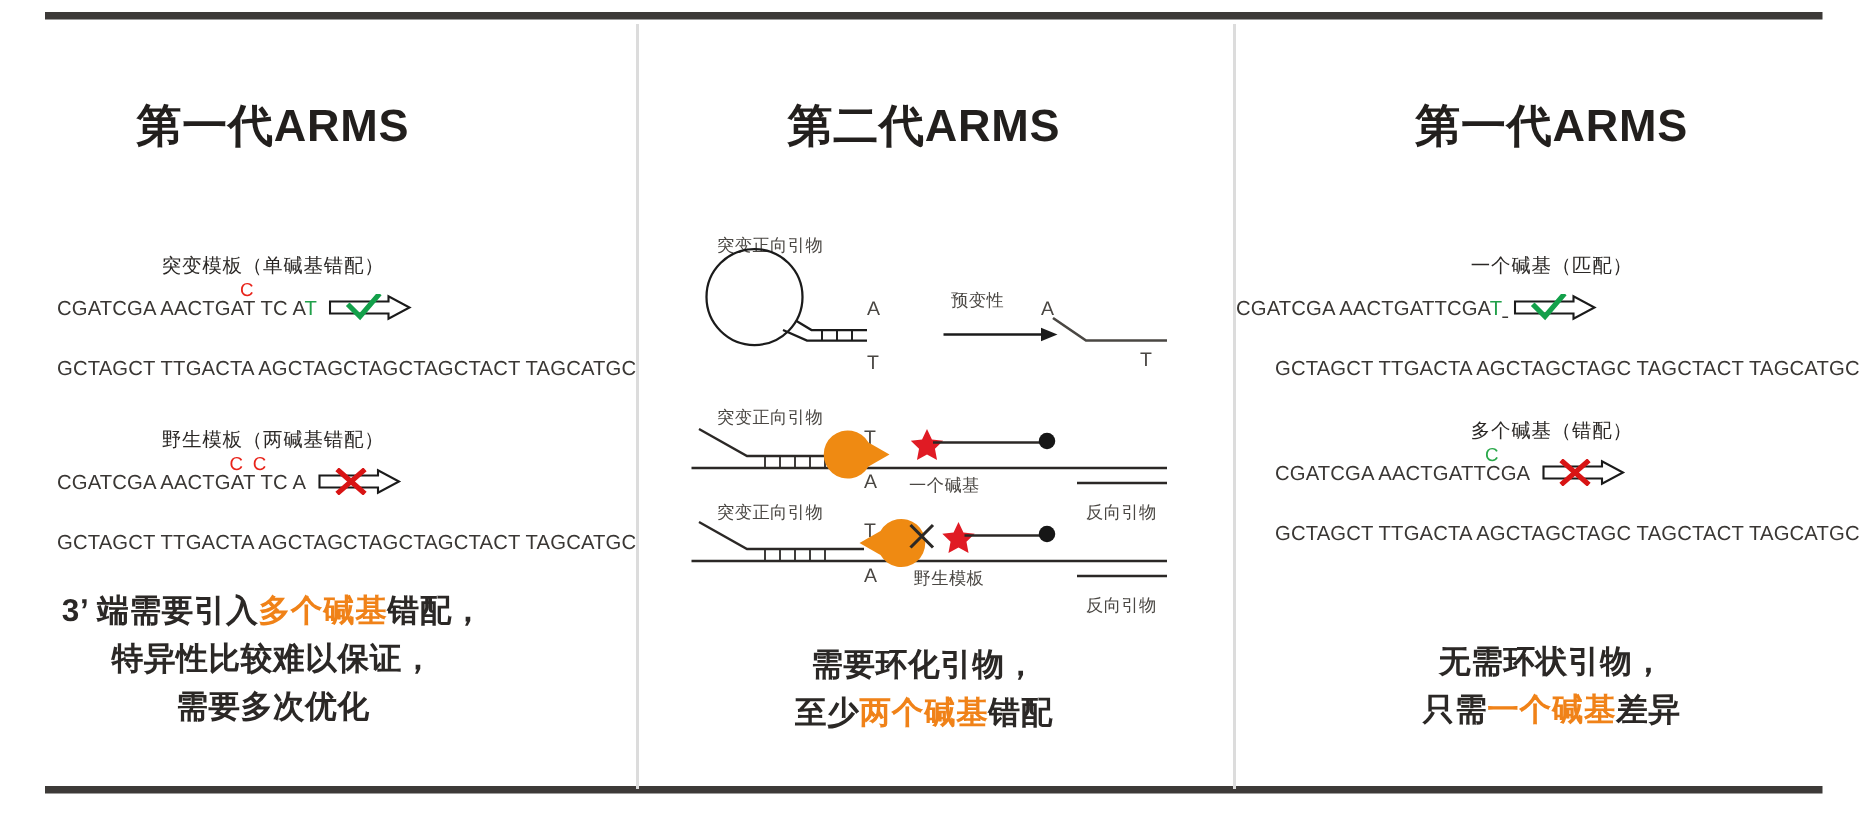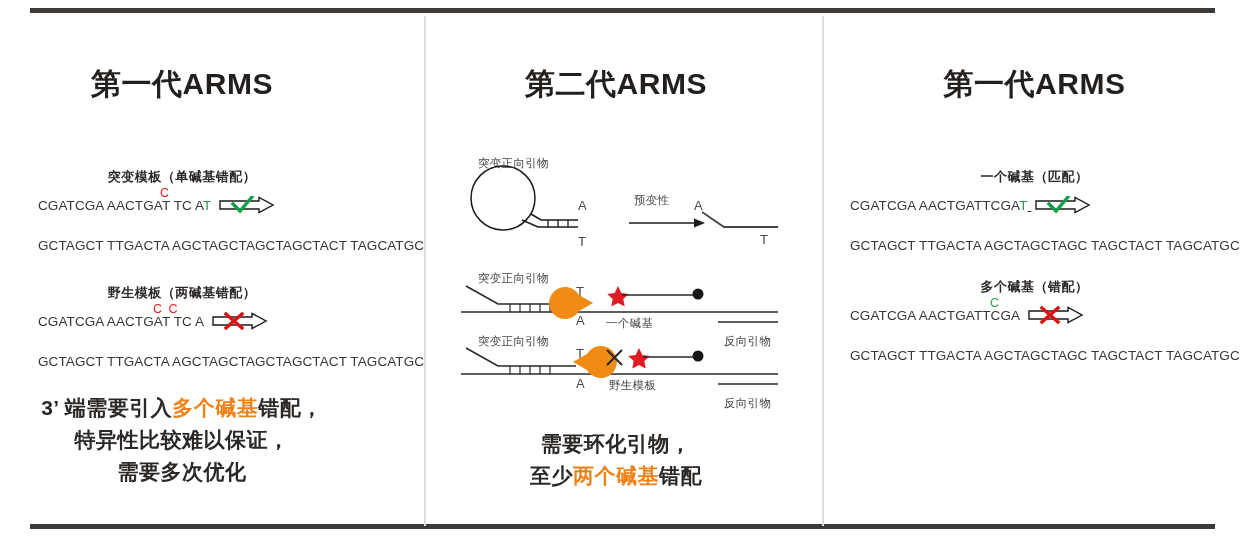--- a/index.html
+++ b/index.html
@@ -63,21 +63,21 @@
 
   
   .seqblock {
     position: absolute;
     left: 0;
     width: 100%;
   }
   .seq-heading {
     text-align: center;
     font-size: 13px;
-    font-weight: bold;
+    font-weight: normal;
     color: #2b2826;
     letter-spacing: 0.5px;
     margin-bottom: 10px;
     white-space: nowrap;
   }
   .seq-line {
     font-size: 13.5px;
     color: #3a3734;
     white-space: nowrap;
     letter-spacing: 0.1px;
@@ -287,21 +287,21 @@
       <span class="cl">需要环化引物，</span>
       <span class="cl"><span>至少</span><span class="hl">两个碱基</span><span>错配</span></span>
     </div>
   </div>
 
   <div class="panel panel-3">
     <div class="panel-title">第一代ARMS</div>
 
     <div class="seqblock" style="top:152px;">
       <div class="seq-heading">一个碱基（匹配）</div>
-      <div class="seq-line" style="padding-left:26px;text-decoration:underline;">
+      <div class="seq-line" style="text-decoration:underline;">
         <span class="seq-top">
           <span class="mismatch-marks m-green" style="left:144px; top:-11px;"></span>
           <span>CGATCGA AACTGATTCGA</span><span class="base-green">T</span>
         </span>
         <span class="resarrow">
           <svg width="56" height="18" viewBox="0 0 56 18">
             <path d="M1,5 L40,5 L40,1.5 L54,9 L40,16.5 L40,13 L1,13 Z" fill="none" stroke="#1b1b1b" stroke-width="1.4"></path>
             <path d="M14,8 L21,15 L33,1" fill="none" stroke="#13a04a" stroke-width="3.4" stroke-linecap="square"></path>
           </svg>
         </span>
@@ -320,16 +320,18 @@
           <svg width="56" height="18" viewBox="0 0 56 18">
             <path d="M1,5 L40,5 L40,1.5 L54,9 L40,16.5 L40,13 L1,13 Z" fill="none" stroke="#1b1b1b" stroke-width="1.4"></path>
             <path d="M14,2 L30,16 M30,2 L14,16" fill="none" stroke="#d81414" stroke-width="3.4" stroke-linecap="square"></path>
           </svg>
         </span>
       </div>
       <div class="seq-line" style="padding-left:26px; margin-top:20px;">GCTAGCT TTGACTA AGCTAGCTAGC TAGCTACT TAGCATGC</div>
     </div>
 
     <div class="conclusion" style="top:410px;">
+      <span class="cl">无需环状引物，</span>
+      <span class="cl"><span>只需</span><span class="hl">一个碱基</span><span>差异</span></span>
     </div>
   </div>
 
 </div>
 
 </body></html>

